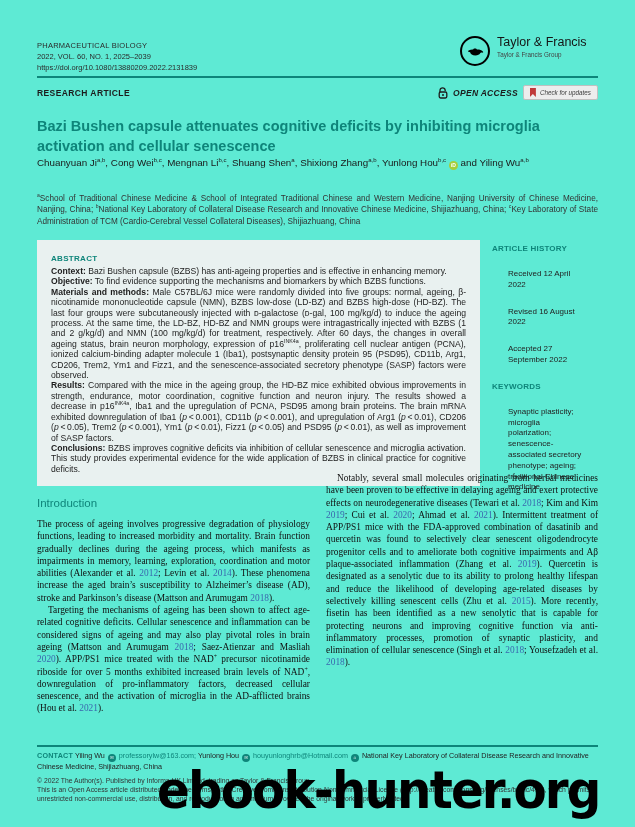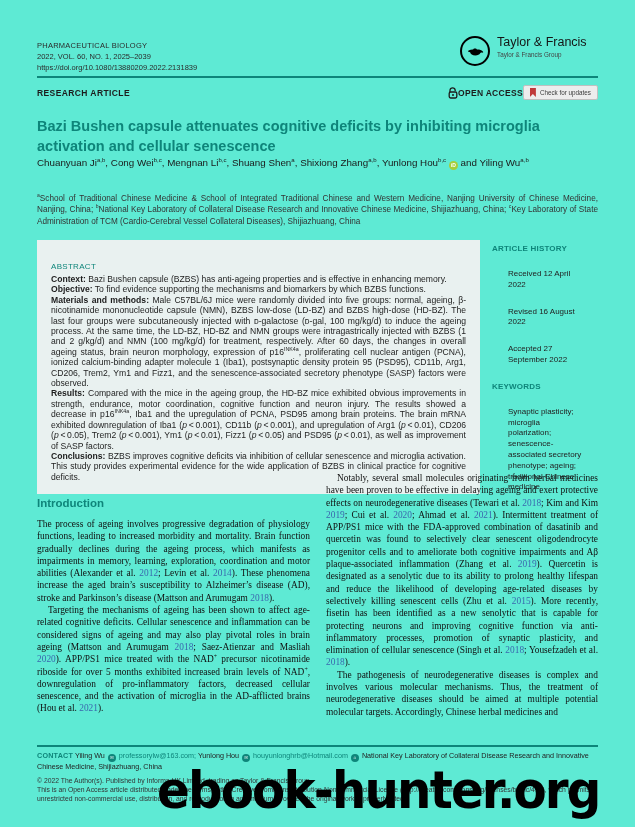--- a/index.html
+++ b/index.html
@@ -21,43 +21,43 @@
   .logo{position:absolute;left:460px;top:36px;display:flex;gap:7px;}
   .logo-circle{width:30px;height:30px;border:2px solid #000;border-radius:50%;display:flex;align-items:center;justify-content:center;flex:0 0 auto;}
   .pub-name{font-size:12.5px;color:#151515;line-height:13px;}
   .pub-group{font-size:6.3px;color:#444;margin-top:2px;}
   
   .rule-top{position:absolute;left:37px;top:76px;width:561px;height:2px;background:var(--accent);}
   .rule-footer{position:absolute;left:37px;top:745px;width:561px;height:2px;background:var(--accent);}
   
   .ra-row{position:absolute;left:37px;top:85px;width:561px;display:flex;justify-content:space-between;align-items:center;}
   .ra-label{font-size:8.5px;font-weight:bold;letter-spacing:.4px;color:#1c1c1c;}
-  .oa-group{display:flex;align-items:center;}
+  .oa-group{display:flex;align-items:center;gap:5px;font-style:italic;}
   .oa-label{font-size:8.5px;font-weight:bold;letter-spacing:.3px;color:#1c1c1c;}
   .badge{display:flex;align-items:center;gap:4px;background:#ededed;border:1px solid #c0c0c0;border-radius:2px;padding:2px 6px;cursor:pointer;}
   .badge-icon{width:6px;height:9px;background:#c03a3a;clip-path:polygon(0 0,100% 0,100% 100%,50% 68%,0 100%);}
   .badge-label{font-size:6.3px;color:#3b3b3b;}
   
   .title{position:absolute;left:37px;top:106px;width:548px;font-size:14.5px;line-height:20px;font-weight:bold;color:var(--accent);}
   .authors{position:absolute;left:37px;top:156px;width:524px;font-size:9.8px;line-height:14.5px;color:#1a1a1a;}
   .orcid{display:inline-flex;width:9px;height:9px;border-radius:50%;background:#a6ce39;color:#fff;font-size:5px;font-weight:bold;align-items:center;justify-content:center;vertical-align:-1px;cursor:pointer;}
   .affil{position:absolute;left:37px;top:193px;width:561px;font-size:8.2px;line-height:11.4px;color:#333;text-align:justify;}
   
   .abstract-box{position:absolute;left:37px;top:240px;width:443px;background:var(--abs-bg);padding:10px 14px 12px;}
-  .abs-heading{font-size:8px;font-weight:normal;color:var(--accent);letter-spacing:.3px;margin:12px 0 3px;}
+  .abs-heading{font-size:8px;font-weight:bold;color:var(--accent);letter-spacing:.3px;margin:4px 0 3px;}
   .abstract-box p{margin:0;font-size:8.6px;line-height:10.4px;text-align:justify;color:#1d1d1d;}
   
   .sidebar{position:absolute;left:492px;top:244px;width:108px;}
   .side-heading{font-size:8px;font-weight:bold;color:var(--accent);letter-spacing:.2px;margin:0 0 2px;}
   .side-item,.side-keywords{font-size:8px;line-height:10.8px;color:#222;margin:16px;}
   .side-block2{margin-top:11px;}
   
   .body-left{position:absolute;left:37px;top:497px;width:273px;}
   .body-right{position:absolute;left:326px;top:472px;width:272px;}
-  .intro-heading{font-size:11.5px;font-weight:bold;color:var(--accent);margin:0 0 9px;}
+  .intro-heading{font-size:11.5px;font-weight:normal;color:var(--accent);margin:0 0 9px;}
   .bodycol p{margin:0;font-family:"Liberation Serif","DejaVu Serif",serif;font-size:9.4px;line-height:12.3px;text-align:justify;color:#101010;}
   .bodycol p.indent{text-indent:11px;}
   .cite{color:var(--cite);}
   
   .contact{position:absolute;left:37px;top:751px;width:561px;font-size:7.2px;line-height:9.8px;color:#222;margin:0;}
   .contact-label{color:var(--accent);font-weight:bold;letter-spacing:.2px;}
   .cicon{display:inline-flex;width:8px;height:8px;border-radius:50%;background:var(--accent);color:#fff;font-size:4.6px;align-items:center;justify-content:center;vertical-align:-1px;margin:0 1px;cursor:pointer;}
   .mail{color:var(--accent);cursor:pointer;}
   .copyright{position:absolute;left:37px;top:777px;width:561px;font-size:6.8px;line-height:8.8px;color:#333;margin:0;}
   .license{position:absolute;left:37px;top:786px;width:561px;font-size:6.8px;line-height:8.8px;color:#333;margin:0;}
@@ -140,21 +140,20 @@
   </div>
 
   <div class="body-left bodycol">
     <h2 class="intro-heading">Introduction</h2>
     <p>The process of ageing involves progressive degradation of physiology functions, leading to increased morbidity and mortality. Brain function gradually declines during the ageing process, which manifests as impairments in memory, learning, exploration, coordination and motor abilities (Alexander et al. <span class="cite">2012</span>; Levin et al. <span class="cite">2014</span>). These phenomena increase the aged brain’s susceptibility to Alzheimer’s disease (AD), stroke and Parkinson’s disease (Mattson and Arumugam <span class="cite">2018</span>).</p>
     <p class="indent">Targeting the mechanisms of ageing has been shown to affect age-related cognitive deficits. Cellular senescence and inflammation can be considered signs of ageing and may also play pivotal roles in brain ageing (Mattson and Arumugam <span class="cite">2018</span>; Saez-Atienzar and Masliah <span class="cite">2020</span>). APP/PS1 mice treated with the NAD<sup>+</sup> precursor nicotinamide riboside for over 5 months exhibited increased brain levels of NAD<sup>+</sup>, downregulation of pro-inflammatory factors, decreased cellular senescence, and the activation of microglia in the AD-afflicted brains (Hou et al. <span class="cite">2021</span>).</p>
   </div>
 
   <div class="body-right bodycol">
     <p class="indent">Notably, several small molecules originating from herbal medicines have been proven to be effective in delaying ageing and exert protective effects on neurodegenerative diseases (Tewari et al. <span class="cite">2018</span>; Kim and Kim <span class="cite">2019</span>; Cui et al. <span class="cite">2020</span>; Ahmad et al. <span class="cite">2021</span>). Intermittent treatment of APP/PS1 mice with the FDA-approved combination of dasatinib and quercetin was found to selectively clear senescent oligodendrocyte progenitor cells and to ameliorate both cognitive impairments and Aβ plaque-associated inflammation (Zhang et al. <span class="cite">2019</span>). Quercetin is designated as a senolytic due to its ability to prolong healthy lifespan and reduce the likelihood of developing age-related diseases by selectively killing senescent cells (Zhu et al. <span class="cite">2015</span>). More recently, fisetin has been identified as a new senolytic that is capable for protecting neurons and improving cognitive function via anti-inflammatory processes, promotion of synaptic plasticity, and elimination of cellular senescence (Singh et al. <span class="cite">2018</span>; Yousefzadeh et al. <span class="cite">2018</span>).</p>
-    <p class="indent">The pathogenesis of neurodegenerative diseases is complex and involves various molecular mechanisms. Thus, the treatment of neurodegenerative diseases should be aimed at multiple potential molecular targets. Accordingly, Chinese herbal medicines and</p>
   </div>
 
   <div class="rule-footer"></div>
 
   <p class="contact">
     <span class="contact-label">CONTACT</span>
     <span>Yiling Wu</span>
     <span class="cicon">✉</span>
     <span class="mail">professorylw@163.com;</span>
     <span>Yunlong Hou</span>

